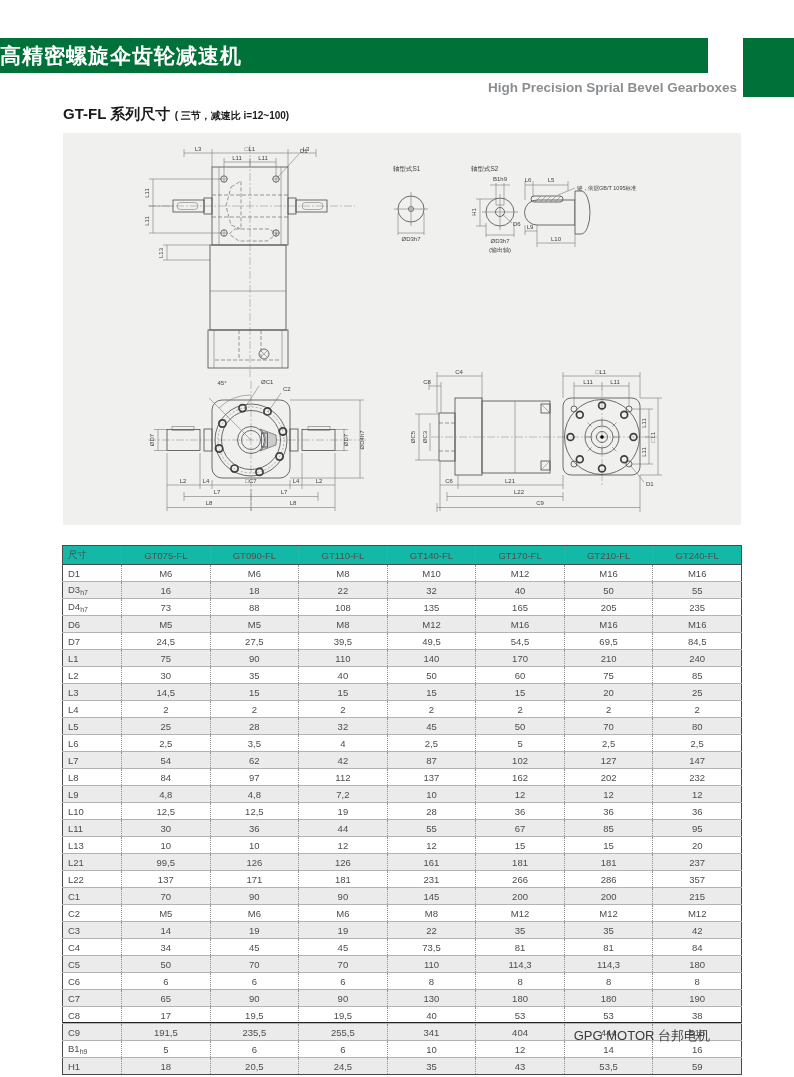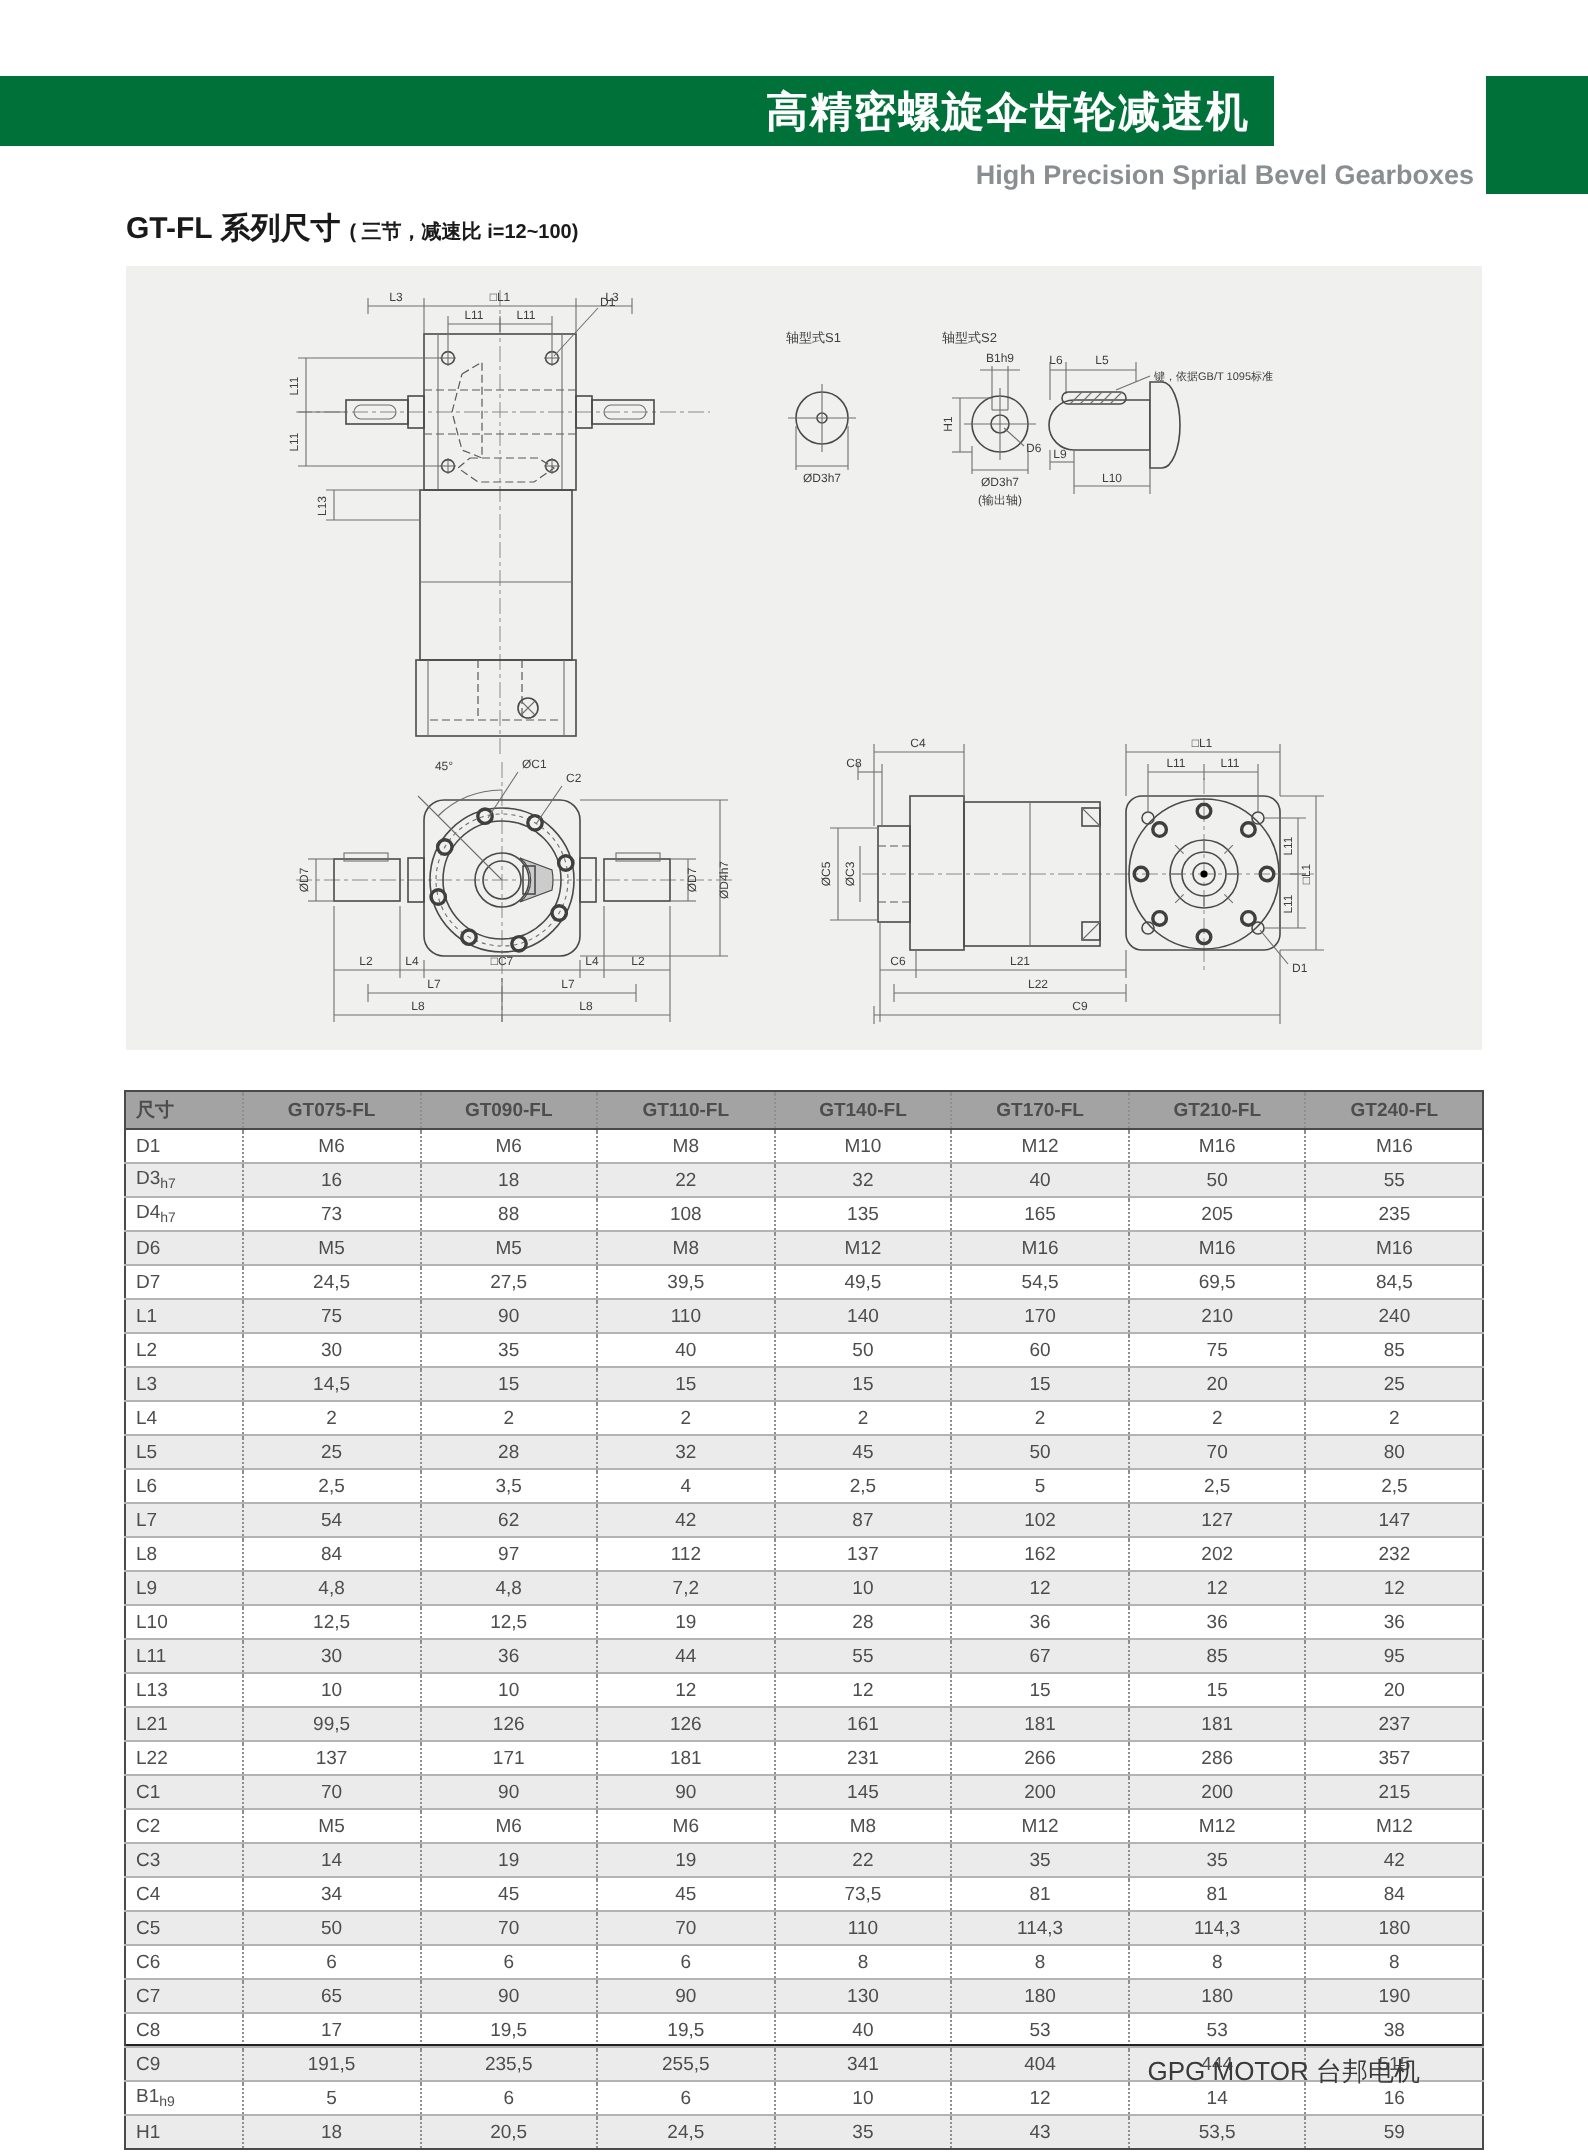--- a/index.html
+++ b/index.html
@@ -1,30 +1,30 @@
 <!DOCTYPE html>
 <html><head>
 <meta charset="utf-8">
 <style>
   html,body{margin:0;padding:0;}
   body{width:794px;height:1077px;background:#ffffff;position:relative;overflow:hidden;
        font-family:"Liberation Sans","DejaVu Sans",sans-serif;}
-  .topbar{position:absolute;left:0;top:38px;width:637px;height:35px;background:#007139;
-          display:flex;align-items:center;justify-content:flex-end;box-sizing:border-box;
+  .topbar{position:absolute;left:0;top:38px;width:708px;height:35px;background:#007139;
+          display:flex;align-items:center;justify-content:flex-start;box-sizing:border-box;
           padding-right:12px;color:#fff;font-size:21px;font-weight:bold;letter-spacing:1px;}
   .toptab{position:absolute;left:743px;top:38px;width:51px;height:59px;background:#007139;}
   .subtitle{position:absolute;top:80px;right:57px;font-size:13.5px;font-weight:bold;color:#8b8e91;}
   .sectitle{position:absolute;left:63px;top:105px;color:#1a1a1a;white-space:nowrap;}
   .sectitle .main{font-size:15px;font-weight:bold;}
   .sectitle .sub{font-size:10px;font-weight:bold;}
   .panel{position:absolute;left:63px;top:133px;width:678px;height:392px;background:#f0f1ee;}
   .unit{position:absolute;top:529px;right:53px;font-size:10px;color:#333;margin-top:27px;}
   table.dims{position:absolute;left:62px;top:545px;width:680px;border-collapse:collapse;
              table-layout:fixed;border:1.5px solid #4a4a4a;font-size:9.5px;color:#4d4d4d;}
-  .dims th{background:#a3a3a3;font-weight:bold;height:16px;border-bottom:1px solid #4a4a4a;
+  .dims th{background:#14b8a6;font-weight:normal;height:16px;border-bottom:1px solid #4a4a4a;
            text-align:center;}
   .dims td{height:14px;text-align:center;border-top:1px solid #b3b3b3;background:#fff;}
   .dims td:first-child,.dims th:first-child{text-align:left;padding-left:5px;}
   .dims td + td,.dims th + th{border-left:1px dotted #8f8f8f;}
   .dims tr.alt td{background:#ebebeb;}
   .dims .subsc{font-size:7px;vertical-align:-2px;}
   .footline{position:absolute;left:63px;top:1022px;width:678px;border-top:1.6px solid #222;}
   .foottext{position:absolute;top:1027px;right:84px;font-size:13px;color:#3a3a3a;}
   svg text{font-family:"Liberation Sans","DejaVu Sans",sans-serif;font-size:6px;fill:#3f3f3f;}
   svg text.t7{font-size:6.5px;}

